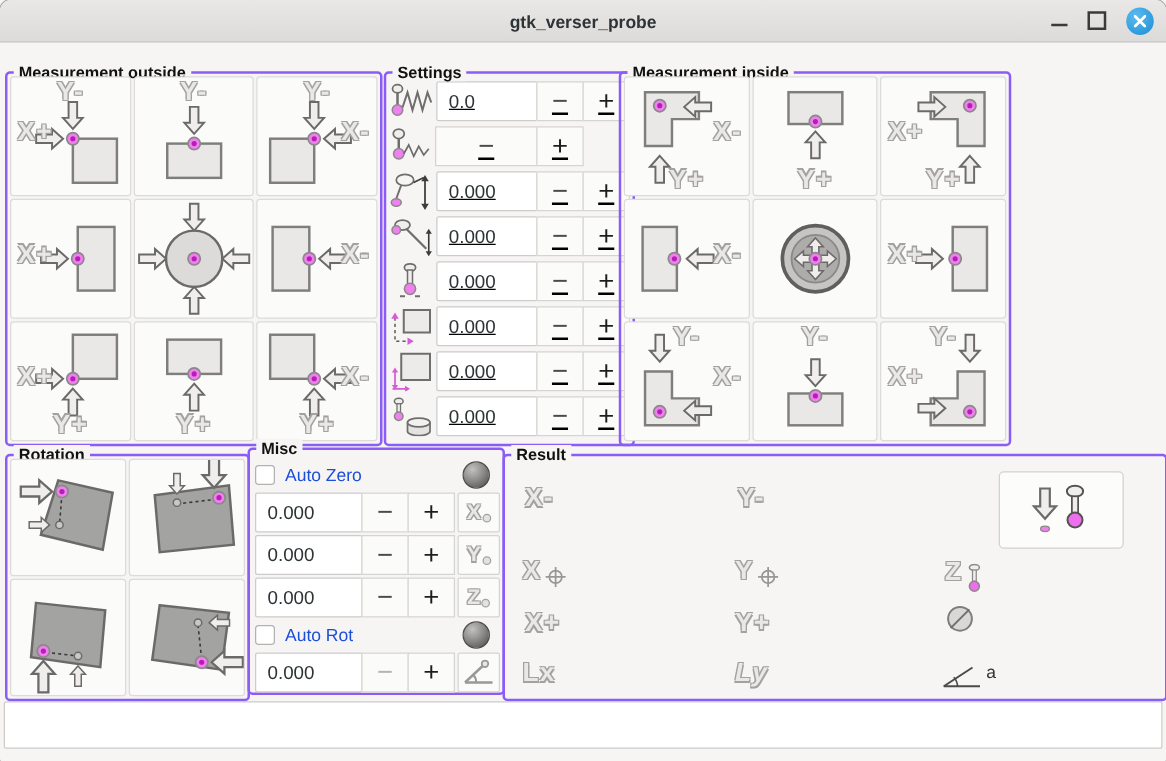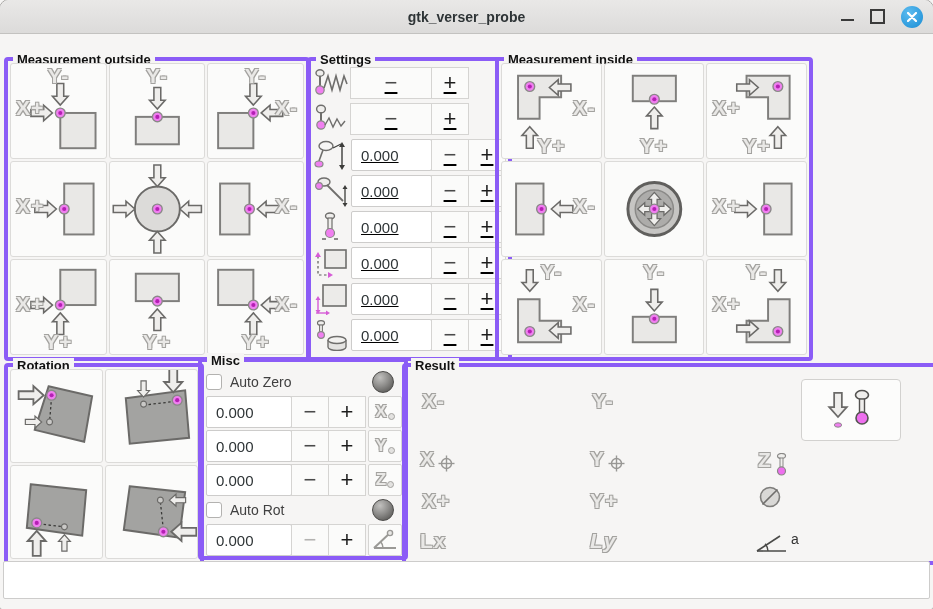--- a/index.html
+++ b/index.html
@@ -11,21 +11,21 @@
     background:linear-gradient(#e9e8e7,#dcdbda);border-bottom:1px solid #c3c2c0;
     display:flex;align-items:center;justify-content:center;}
   .title{font-size:14px;font-weight:bold;color:#2e3436;}
   .winctl{position:absolute;right:10px;top:0;height:33px;display:flex;align-items:center;gap:16px;}
   .btn-min{width:13px;height:2px;background:#3a3a3a;margin-top:6px;}
   .btn-max{width:11px;height:11px;border:2px solid #3a3a3a;background:transparent;}
   .btn-close{width:22px;height:22px;border-radius:50%;
     background:radial-gradient(circle at 35% 30%,#5cbbef,#2d9bdd 70%,#1c86c8);
     display:flex;align-items:center;justify-content:center;}
   
-  .frame{position:absolute;border:4px solid #8b5cf6;border-radius:4px;}
+  .frame{position:absolute;border:2px solid #8b5cf6;border-radius:4px;}
   .frame-label{position:absolute;top:-9px;left:5px;background:#f6f5f4;padding:0 4px;
     font-size:13px;font-weight:bold;color:#111;white-space:nowrap;}
   
   .pgrid{display:grid;gap:2px;padding:2px;width:100%;height:100%;box-sizing:border-box;}
   .g33{grid-template-columns:repeat(3,1fr);grid-template-rows:repeat(3,1fr);}
   .g22{grid-template-columns:repeat(2,1fr);grid-template-rows:repeat(2,1fr);}
   .pbtn{position:relative;background:#fbfbfa;border:1px solid #dcdbd9;border-radius:3px;cursor:pointer;}
   .scene{position:absolute;inset:0;width:100%;height:100%;}
   .lab{position:absolute;font-weight:800;font-size:21px;letter-spacing:1px;color:#e9e8e6;
     text-shadow:-1px -1px 0 #a3a29f,1px -1px 0 #a3a29f,-1px 1px 0 #a3a29f,1px 1px 0 #a3a29f;}
@@ -38,21 +38,21 @@
   .entry{background:#fff;border:1px solid #cdcccb;border-radius:2px;font-family:"Liberation Sans",sans-serif;
     font-size:15px;color:#2e3436;padding:0 4px 0 9px;box-sizing:border-box;width:100%;height:100%;outline:none;}
   .sb{display:flex;align-items:center;justify-content:center;background:#fbfbfa;
     border:1px solid #d5d4d2;margin-left:-1px;font-size:22px;color:#1d1d1d;cursor:pointer;user-select:none;}
   .sb.minus{color:#4a4a4a;}
   .sb.dim{color:#b4b3b1;}
   .icon-cell{display:flex;align-items:center;justify-content:flex-start;}
   
   .cbrow{display:flex;align-items:center;gap:8px;}
   .cb{width:14px;height:14px;background:#fff;border:1px solid #b3b2b0;border-radius:3px;flex:0 0 auto;}
-  .cblab{font-size:14px;color:#404040;}
+  .cblab{font-size:14px;color:#1d4ed8;}
   .led{width:22px;height:22px;border-radius:50%;margin-left:auto;margin-right:8px;
     background:radial-gradient(circle at 35% 28%,#c2c1bf,#8e8d8b 45%,#5c5b59 85%);
     border:1px solid #4d4c4a;box-sizing:border-box;}
   .axbtn{display:flex;align-items:center;justify-content:center;background:#fbfbfa;
     border:1px solid #d5d4d2;border-radius:2px;margin-left:2px;cursor:pointer;}
   .axlab{font-weight:800;font-size:17px;color:#e9e8e6;
     text-shadow:-1px -1px 0 #a3a29f,1px -1px 0 #a3a29f,-1px 1px 0 #a3a29f,1px 1px 0 #a3a29f;}
   .axdot{width:5px;height:5px;border-radius:50%;background:#e3e2e0;border:1px solid #a3a29f;margin:8px 0 0 1px;}
   
   .res-item{position:absolute;display:inline-flex;align-items:center;gap:3px;}
@@ -193,20 +193,21 @@
 
     <div class="srow">
       <div class="icon-cell">
         <svg width="36" height="32" viewBox="0 0 36 32">
             <ellipse cx="7" cy="6" rx="4" ry="3.3" fill="#efeeec" stroke="#6f6e6c" stroke-width="1.4"></ellipse>
             <line x1="7" y1="9" x2="7" y2="19" stroke="#6f6e6c" stroke-width="2"></line>
             <circle cx="7" cy="23" r="4.2" fill="#f07ff0" stroke="#8a8988" stroke-width="1.2"></circle>
             <path d="M11,21 L15,9 L19,23 L23,9 L27,23 L31,9 L34,17" fill="none" stroke="#6f6e6c" stroke-width="1.6"></path>
           </svg>
       </div>
+      <input class="entry" value="0.0" style="">
       <div class="sb minus">−</div>
       <div class="sb">+</div>
     </div>
 
     <div class="srow">
       <div class="icon-cell">
         <svg width="36" height="32" viewBox="0 0 36 32">
             <ellipse cx="8" cy="6" rx="4.4" ry="3.8" fill="#efeeec" stroke="#6f6e6c" stroke-width="1.4"></ellipse>
             <line x1="8" y1="10" x2="8" y2="18" stroke="#6f6e6c" stroke-width="2"></line>
             <circle cx="8" cy="22" r="4.2" fill="#f07ff0" stroke="#8a8988" stroke-width="1.2"></circle>

